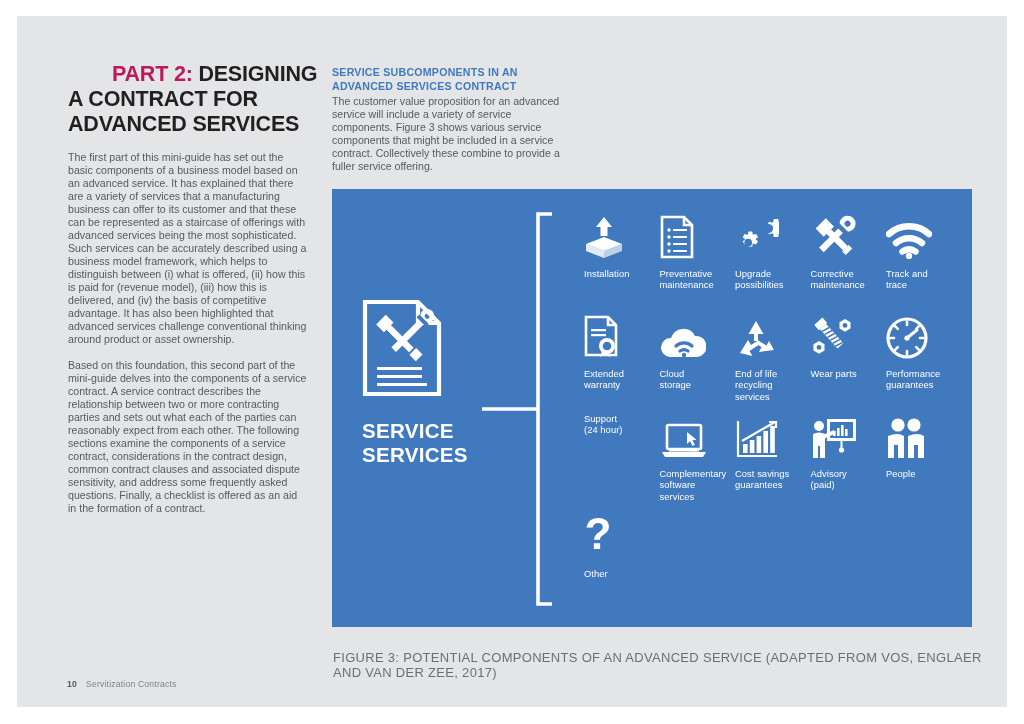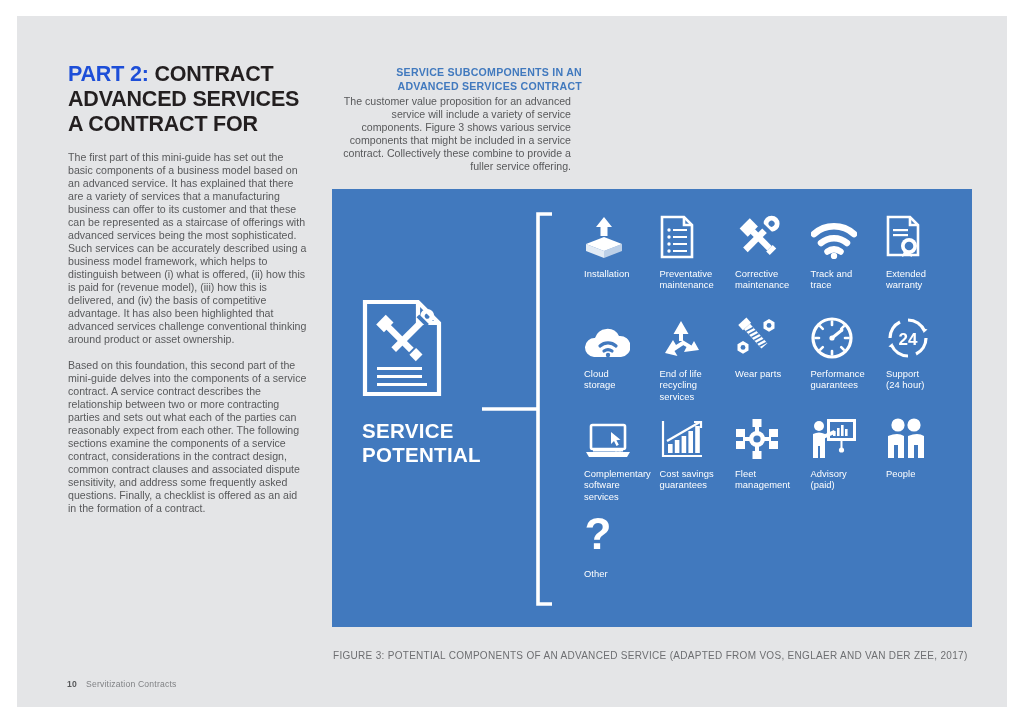--- a/index.html
+++ b/index.html
@@ -29,37 +29,36 @@
     top: 46px;
     width: 250px;
   }
   .head-line {
     font-size: 21.5px;
     font-weight: bold;
     color: #231f20;
     line-height: 25px;
     letter-spacing: -0.2px;
   }
-  .head-accent { color: #1d4ed8; }
+  .head-accent { color: #be185d; margin-left: 44px; }
   #left-body { margin-top: 14px; }
   .body-par {
     font-size: 10.6px;
     line-height: 13px;
     color: #58595b;
     margin: 0 11px 13px 0;
     letter-spacing: 0.01px;
   }
 
   
   #right-col {
     position: absolute;
     left: 315px;
     top: 49px;
     width: 250px;
-    text-align: right;
   }
   .sub-head {
     font-size: 10.6px;
     font-weight: bold;
     color: #4179be;
     line-height: 14.2px;
     letter-spacing: 0.25px;
     margin: 0;
   }
   #right-col .body-par { margin-top: 2px; }
@@ -125,21 +124,21 @@
     line-height: 11.4px;
     letter-spacing: 0.05px;
     white-space: pre-line;
   }
 
   
   #caption {
     position: absolute;
     left: 316px;
     top: 634px;
-    font-size: 10px;
+    font-size: 13px;
     color: #6d6e71;
     letter-spacing: 0.3px;
   }
   #footer {
     position: absolute;
     left: 50px;
     top: 663px;
     font-size: 8.6px;
     color: #808285;
     letter-spacing: 0.2px;
@@ -150,23 +149,23 @@
     margin-right: 9px;
   }
 </style>
 </head>
 <body>
 
 <div id="page">
 
   <div id="left-col">
     <h1 id="page-title" style="margin:0;">
-      <div class="head-line"><span class="head-accent">PART 2:</span><span> CONTRACT</span></div>
+      <div class="head-line"><span class="head-accent">PART 2:</span><span> DESIGNING</span></div>
+      <div class="head-line">A CONTRACT FOR</div>
       <div class="head-line">ADVANCED SERVICES</div>
-      <div class="head-line">A CONTRACT FOR</div>
     </h1>
     <div id="left-body">
       <p class="body-par">The first part of this mini-guide has set out the basic components of a business model based on an advanced service. It has explained that there are a variety of services that a manufacturing business can offer to its customer and that these can be represented as a staircase of offerings with advanced services being the most sophisticated. Such services can be accurately described using a business model framework, which helps to distinguish between (i) what is offered, (ii) how this is paid for (revenue model), (iii) how this is delivered, and (iv) the basis of competitive advantage. It has also been highlighted that advanced services challenge conventional thinking around product or asset ownership.</p>
       <p class="body-par">Based on this foundation, this second part of the mini-guide delves into the components of a service contract. A service contract describes the relationship between two or more contracting parties and sets out what each of the parties can reasonably expect from each other. The following sections examine the components of a service contract, considerations in the contract design, common contract clauses and associated dispute sensitivity, and address some frequently asked questions. Finally, a checklist is offered as an aid in the formation of a contract.</p>
     </div>
   </div>
 
   <div id="right-col">
     <div class="sub-head">SERVICE SUBCOMPONENTS IN AN</div>
     <div class="sub-head">ADVANCED SERVICES CONTRACT</div>
@@ -187,21 +186,21 @@
         <g transform="translate(40,42) rotate(-45) translate(-40,-42)">
           <rect x="37" y="22" width="6.5" height="33" fill="#ffffff"></rect>
           <path d="M33.5 12 h13.5 v11 h-13.5 z" fill="#ffffff"></path>
           <path d="M35.5 57 h9.5 v9 h-9.5 z" fill="#ffffff"></path>
         </g>
         <rect x="15" y="68" width="45" height="3" fill="#ffffff"></rect>
         <rect x="15" y="76" width="45" height="3" fill="#ffffff"></rect>
         <rect x="15" y="84" width="50" height="3" fill="#ffffff"></rect>
       </svg>
       <div id="sc-title">SERVICE
-POTENTIAL</div>
+SERVICES</div>
     </div>
 
     <svg id="bracket" viewBox="0 0 70 400">
       <path d="M70 5 H56 V395 H70" fill="none" stroke="#ffffff" stroke-width="3.6"></path>
       <path d="M0 200 H56" fill="none" stroke="#ffffff" stroke-width="3.6"></path>
     </svg>
 
     <div id="icon-grid">
 
       <div class="cell">
@@ -231,20 +230,36 @@
                 <rect x="13" y="28" width="14" height="2"></rect>
               <circle cx="9" cy="36" r="1.7"></circle>
                 <rect x="13" y="35" width="14" height="2"></rect>
             </g>
           </svg>
         </div>
         <div class="cell-label">Preventative
 maintenance</div>
       </div>
 
+      <div class="cell">
+        <div class="cell-icon">
+          <svg width="44" height="42" viewBox="0 0 44 42">
+            <g fill="#ffffff">
+              <path d="M29 4 l3.4 .9 .7 -3.3 h3.8 l.7 3.3 3.4 -.9 1.9 3.3 -2.7 2.1 2.7 2.1 -1.9 3.3 -3.4 -.9 -.7 3.3 h-3.8 l-.7 -3.3 -3.4 .9 -1.9 -3.3 2.7 -2.1 -2.7 -2.1 Z" transform="translate(-5,-1) scale(1.15) translate(5,1)"></path>
+              <circle cx="33.5" cy="11.5" r="4.6" fill="#4179be"></circle>
+            </g>
+            <g fill="#ffffff" transform="translate(2,16) scale(0.72)">
+              <path d="M8 2 l3.4 .9 .7 -3.3 h3.8 l.7 3.3 3.4 -.9 1.9 3.3 -2.7 2.1 2.7 2.1 -1.9 3.3 -3.4 -.9 -.7 3.3 h-3.8 l-.7 -3.3 -3.4 .9 -1.9 -3.3 2.7 -2.1 -2.7 -2.1 Z" transform="translate(1,4) scale(1.35) translate(-1,-4)"></path>
+              <circle cx="15.5" cy="13.5" r="5.4" fill="#4179be"></circle>
+            </g>
+          </svg>
+        </div>
+        <div class="cell-label">Upgrade
+possibilities</div>
+      </div>
 
 
       <div class="cell">
         <div class="cell-icon">
           <svg width="46" height="44" viewBox="0 0 46 44">
             <g transform="rotate(45 23 22)">
               <rect x="20" y="10" width="6.4" height="30" fill="#ffffff"></rect>
               <path d="M23.2 3 m-8 0 a8 8 0 1 0 16 0 a8 8 0 1 0 -16 0 Z M23.2 3 m-3 0 a3 3 0 1 1 6 0 a3 3 0 1 1 -6 0 Z" fill="#ffffff" fill-rule="evenodd"></path>
               <path d="M14 8.5 h18.4 v4.4 h-18.4 z" fill="#4179be"></path>
             </g>
@@ -363,35 +378,20 @@
             </g>
             <path d="M21 21 L31 13" stroke="#ffffff" stroke-width="3" stroke-linecap="round"></path>
             <circle cx="21" cy="21" r="2.6" fill="#ffffff"></circle>
           </svg>
         </div>
         <div class="cell-label">Performance
 guarantees</div>
       </div>
 
       <div class="cell">
-        <div class="cell-icon">
-          <svg width="44" height="42" viewBox="0 0 44 42">
-            <g fill="none" stroke="#ffffff" stroke-width="3.2">
-              <path d="M22 3 A18 18 0 0 1 38.5 14"></path>
-              <path d="M40 21 A18 18 0 0 1 30 37"></path>
-              <path d="M22 39 A18 18 0 0 1 5.5 28"></path>
-              <path d="M4 21 A18 18 0 0 1 14 5"></path>
-            </g>
-            <g fill="#ffffff">
-              <path d="M36.5 11 l5 1.5 -4 3.5 Z"></path>
-              <path d="M7.5 31 l-5 -1.5 4 -3.5 Z"></path>
-            </g>
-            <text x="22" y="28" font-family="Liberation Sans, sans-serif" font-size="17" font-weight="bold" fill="#ffffff" text-anchor="middle">24</text>
-          </svg>
-        </div>
         <div class="cell-label">Support
 (24 hour)</div>
       </div>
 
       <div class="cell">
         <div class="cell-icon">
           <svg width="48" height="36" viewBox="0 0 48 36">
             <rect x="7" y="2" width="34" height="24" rx="1.5" fill="none" stroke="#ffffff" stroke-width="2.6"></rect>
             <path d="M2 29 H46 L43 34 H5 Z" fill="#ffffff"></path>
             <rect x="9" y="26" width="30" height="2.5" fill="#ffffff"></rect>
@@ -419,40 +419,20 @@
               <rect x="35.2" y="7" width="4.6" height="27"></rect>
             </g>
             <path d="M7 22 L40 3" stroke="#ffffff" stroke-width="2.2" fill="none"></path>
             <path d="M34 3 H41 V9" stroke="#ffffff" stroke-width="2.2" fill="none"></path>
           </svg>
         </div>
         <div class="cell-label">Cost savings
 guarantees</div>
       </div>
 
-      <div class="cell">
-        <div class="cell-icon">
-          <svg width="44" height="40" viewBox="0 0 44 40">
-            <g fill="#ffffff">
-              <rect x="1" y="10" width="9" height="8"></rect>
-              <rect x="1" y="22" width="9" height="8"></rect>
-              <rect x="34" y="10" width="9" height="8"></rect>
-              <rect x="34" y="22" width="9" height="8"></rect>
-              <rect x="17.5" y="0" width="9" height="8"></rect>
-              <rect x="17.5" y="32" width="9" height="8"></rect>
-              <rect x="8" y="18" width="28" height="4"></rect>
-              <rect x="20" y="6" width="4" height="28"></rect>
-              <circle cx="22" cy="20" r="8"></circle>
-            </g>
-            <circle cx="22" cy="20" r="3.6" fill="#4179be"></circle>
-          </svg>
-        </div>
-        <div class="cell-label">Fleet
-management</div>
-      </div>
 
       <div class="cell">
         <div class="cell-icon">
           <svg width="46" height="42" viewBox="0 0 46 42">
             <rect x="16" y="2" width="29" height="22" fill="#ffffff"></rect>
             <rect x="19" y="5" width="23" height="16" fill="#4179be"></rect>
             <g fill="#ffffff">
               <rect x="22" y="14" width="2.6" height="5"></rect>
               <rect x="26" y="11" width="2.6" height="8"></rect>
               <rect x="30" y="8" width="2.6" height="11"></rect>

